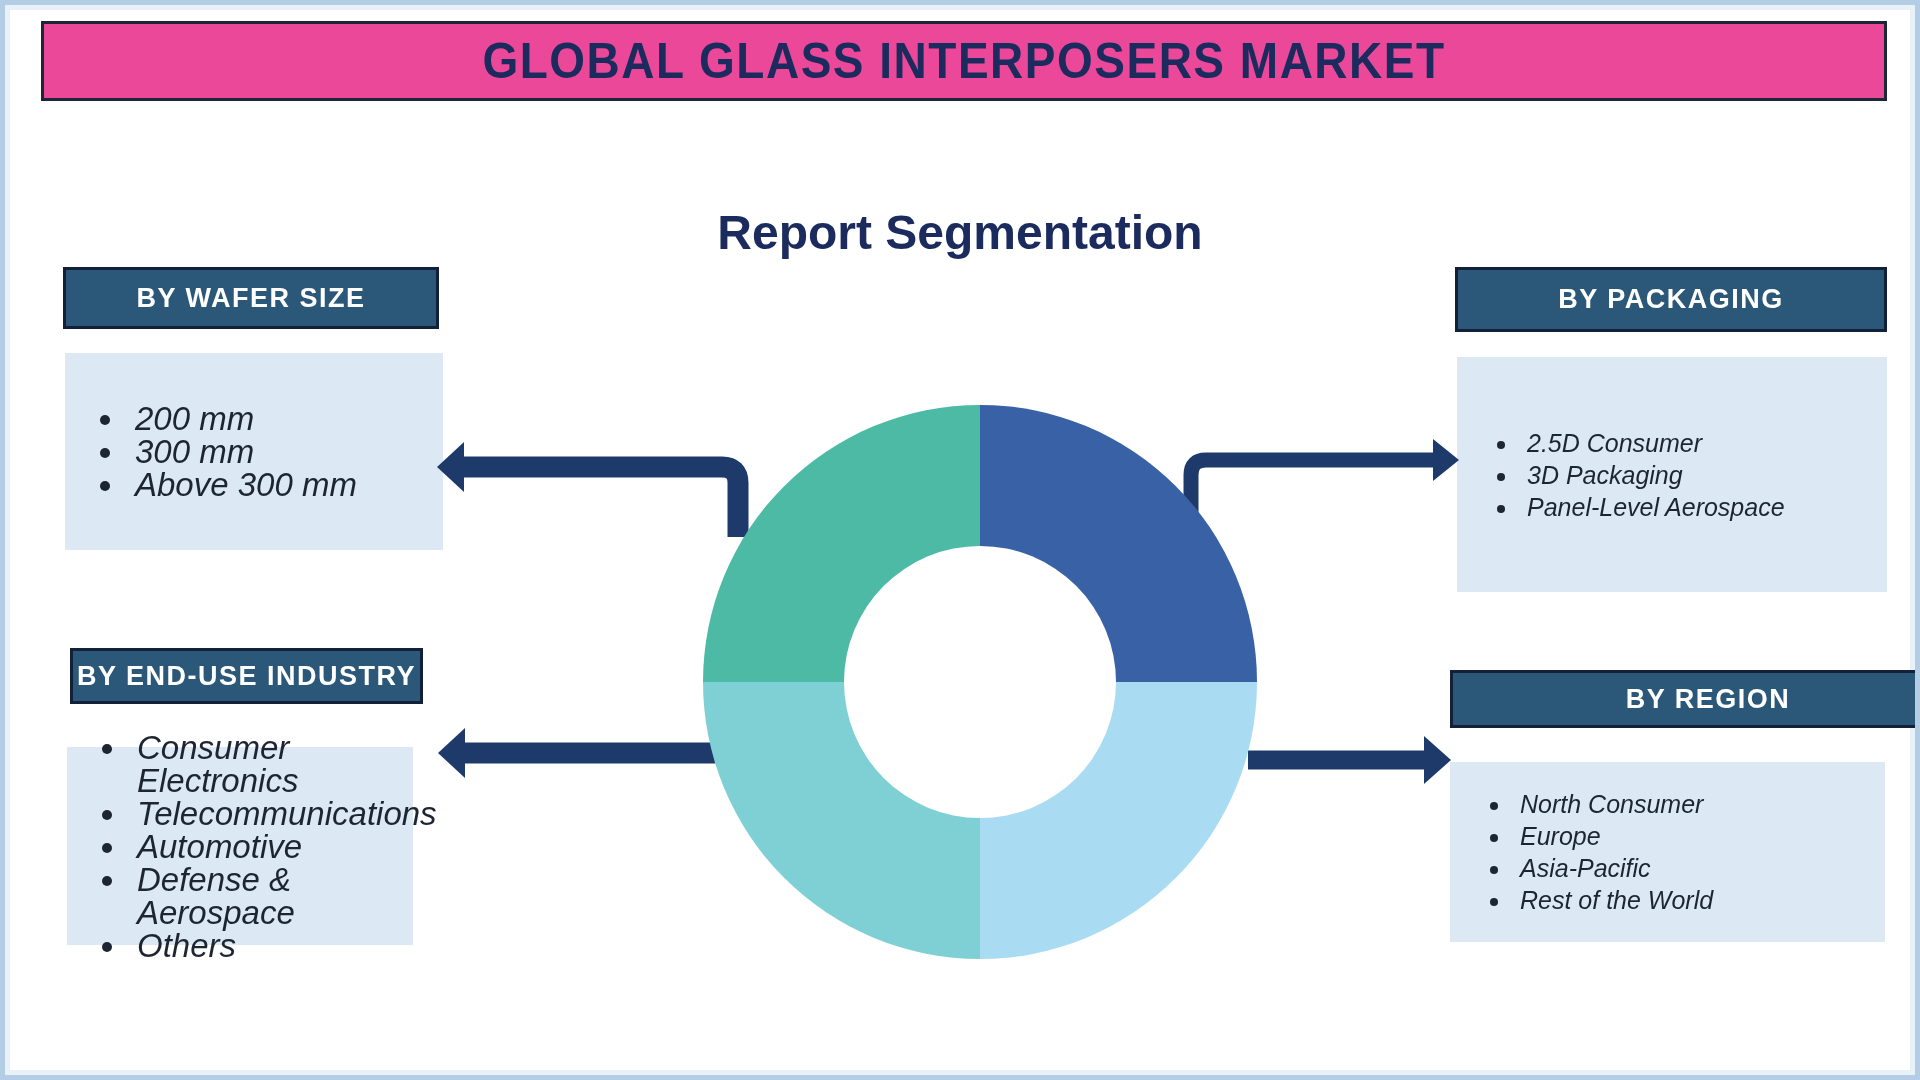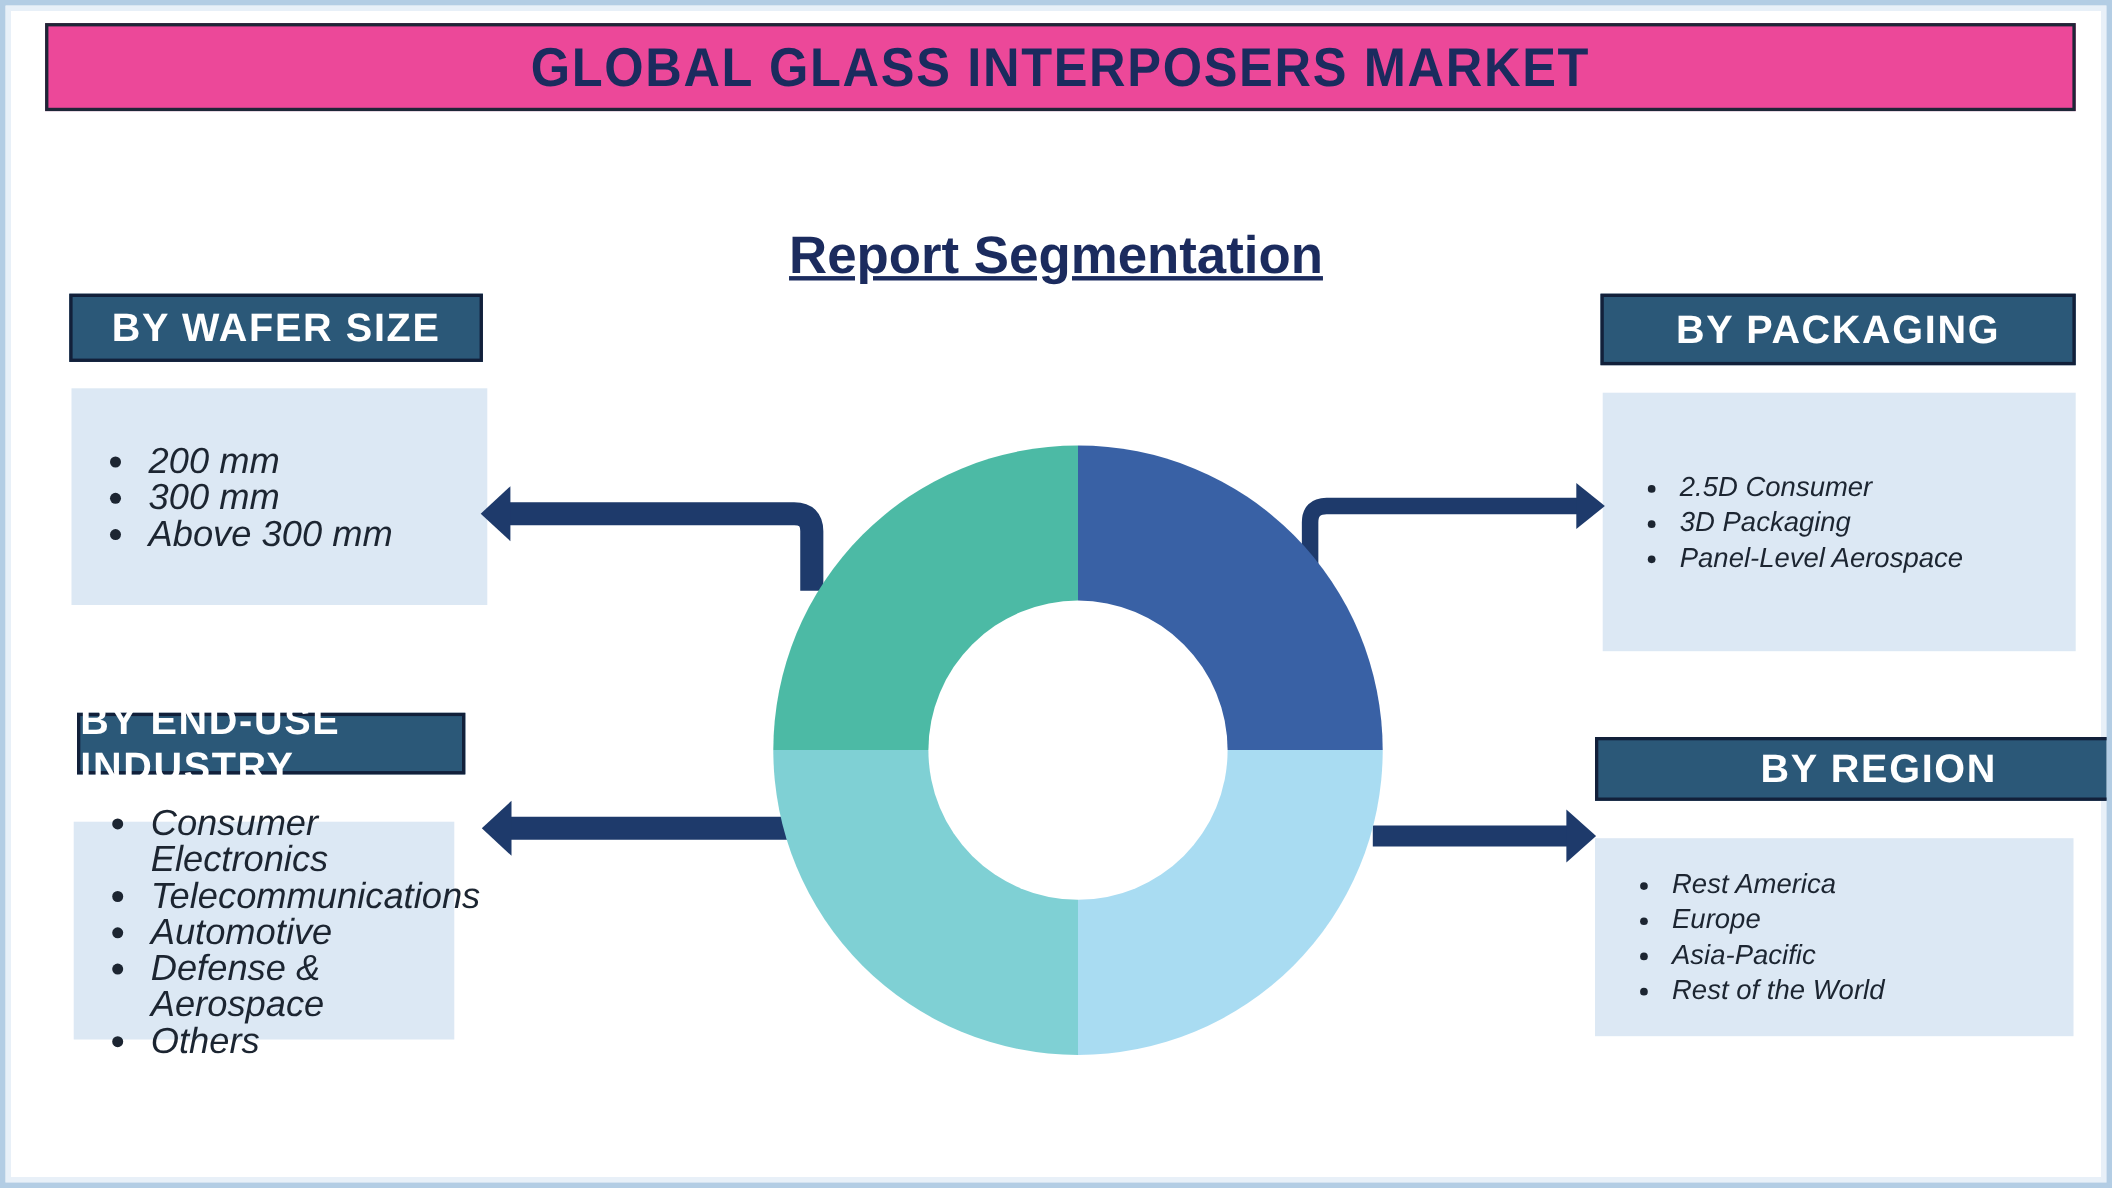--- a/index.html
+++ b/index.html
@@ -38,33 +38,32 @@
   }
 
   .subtitle {
     position: absolute;
     left: 0; right: 0; top: 200px;
     margin: 0;
     text-align: center;
     font-size: 48px;
     font-weight: 800;
     color: var(--title_text, #1b2b5e);
-    text-decoration: underline;
   }
 
   
   .header {
     position: absolute;
     background: var(--header_bg, #2b5878);
     border: 3px solid var(--header_border, #12203a);
     box-sizing: border-box;
     display: flex; align-items: center; justify-content: center;
     color: var(--header_text, #ffffff);
     font-weight: 800;
-    font-size: 36px;
+    font-size: 27px;
     letter-spacing: 1.5px;
   }
   .hdr-wafer    { left: 58px;   top: 262px; width: 376px; height: 62px; }
   .hdr-enduse   { left: 65px;   top: 643px; width: 353px; height: 56px; }
   .hdr-packaging{ left: 1450px; top: 262px; width: 432px; height: 65px; }
   .hdr-region   { left: 1445px; top: 665px; width: 516px; height: 58px; }
 
   
   .panel {
     position: absolute;
@@ -187,20 +186,20 @@
         <li>3D Packaging</li>
         <li>Panel-Level Aerospace</li>
       </ul>
   </div>
 
   <div class="header hdr-region">
     <span>BY REGION</span>
   </div>
   <div class="panel panel-region">
     <ul>
-        <li>Rest America</li>
+        <li>North Consumer</li>
         <li>Europe</li>
         <li>Asia-Pacific</li>
         <li>Rest of the World</li>
       </ul>
   </div>
 
 </div>
 
 </body></html>

